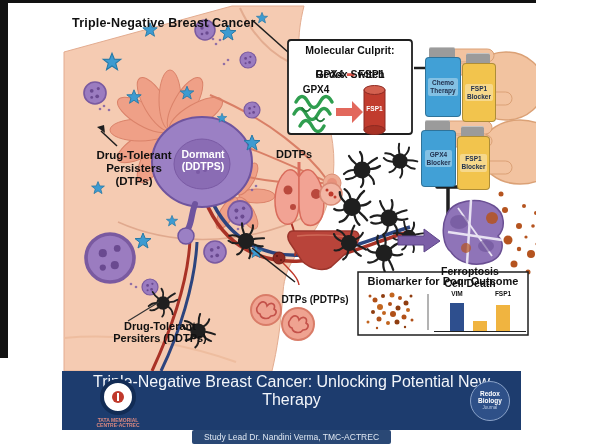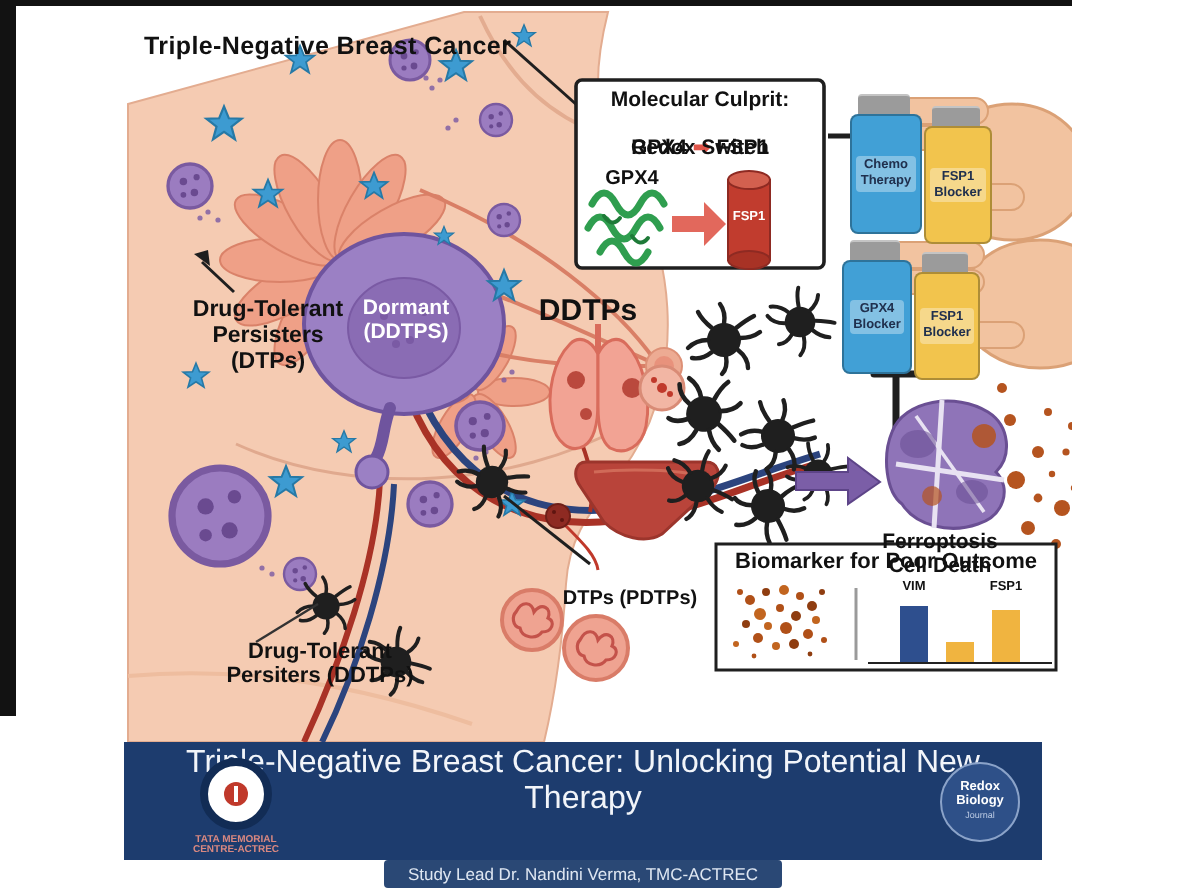--- a/index.html
+++ b/index.html
@@ -9,21 +9,21 @@
   .frame{position:absolute;background:#121212;z-index:3;}
   .frame-top{left:0;top:0;width:600px;height:3px;}
   .frame-left{left:0;top:0;width:8px;height:358px;}
   .frame-right{left:596px;top:0;width:4px;height:336px;}
   .lbl{position:absolute;z-index:2;color:#111;font-weight:bold;white-space:pre-line;
        text-align:center;line-height:1.12;}
   .title-left{left:72px;top:16px;width:190px;font-size:12.5px;text-align:left;letter-spacing:.2px;}
   .new-therapy{left:416px;top:9px;width:110px;font-size:13px;text-align:left;}
   .dtps{left:80px;top:149px;width:108px;font-size:11.5px;}
   .dormant{left:167px;top:149px;width:72px;font-size:10.5px;color:#fff;}
-  .ddtps-lungs{left:264px;top:148px;width:60px;font-size:15px;}
+  .ddtps-lungs{left:264px;top:148px;width:60px;font-size:11px;}
   .prolif1{left:272px;top:280px;width:86px;font-size:12.5px;}
   .prolif2{left:268px;top:294px;width:94px;font-size:10px;}
   .ddtps-bottom{left:98px;top:320px;width:124px;font-size:11px;}
   .ferro{left:424px;top:266px;width:92px;font-size:10.5px;}
   .culprit-l1{left:288px;top:45px;width:124px;font-size:10.5px;}
   .culprit-l2{left:288px;top:57px;width:124px;font-size:10.5px;text-align:center;}
   .culprit-l2 .ra{color:#e0554a;margin:0 3px;}
   .culprit-l3{left:288px;top:69px;width:124px;font-size:10.5px;}
   .gpx4-lbl{left:294px;top:84px;width:44px;font-size:10px;}
   .fsp1-cyl{left:363px;top:105px;width:23px;font-size:6.5px;color:#fff;}

